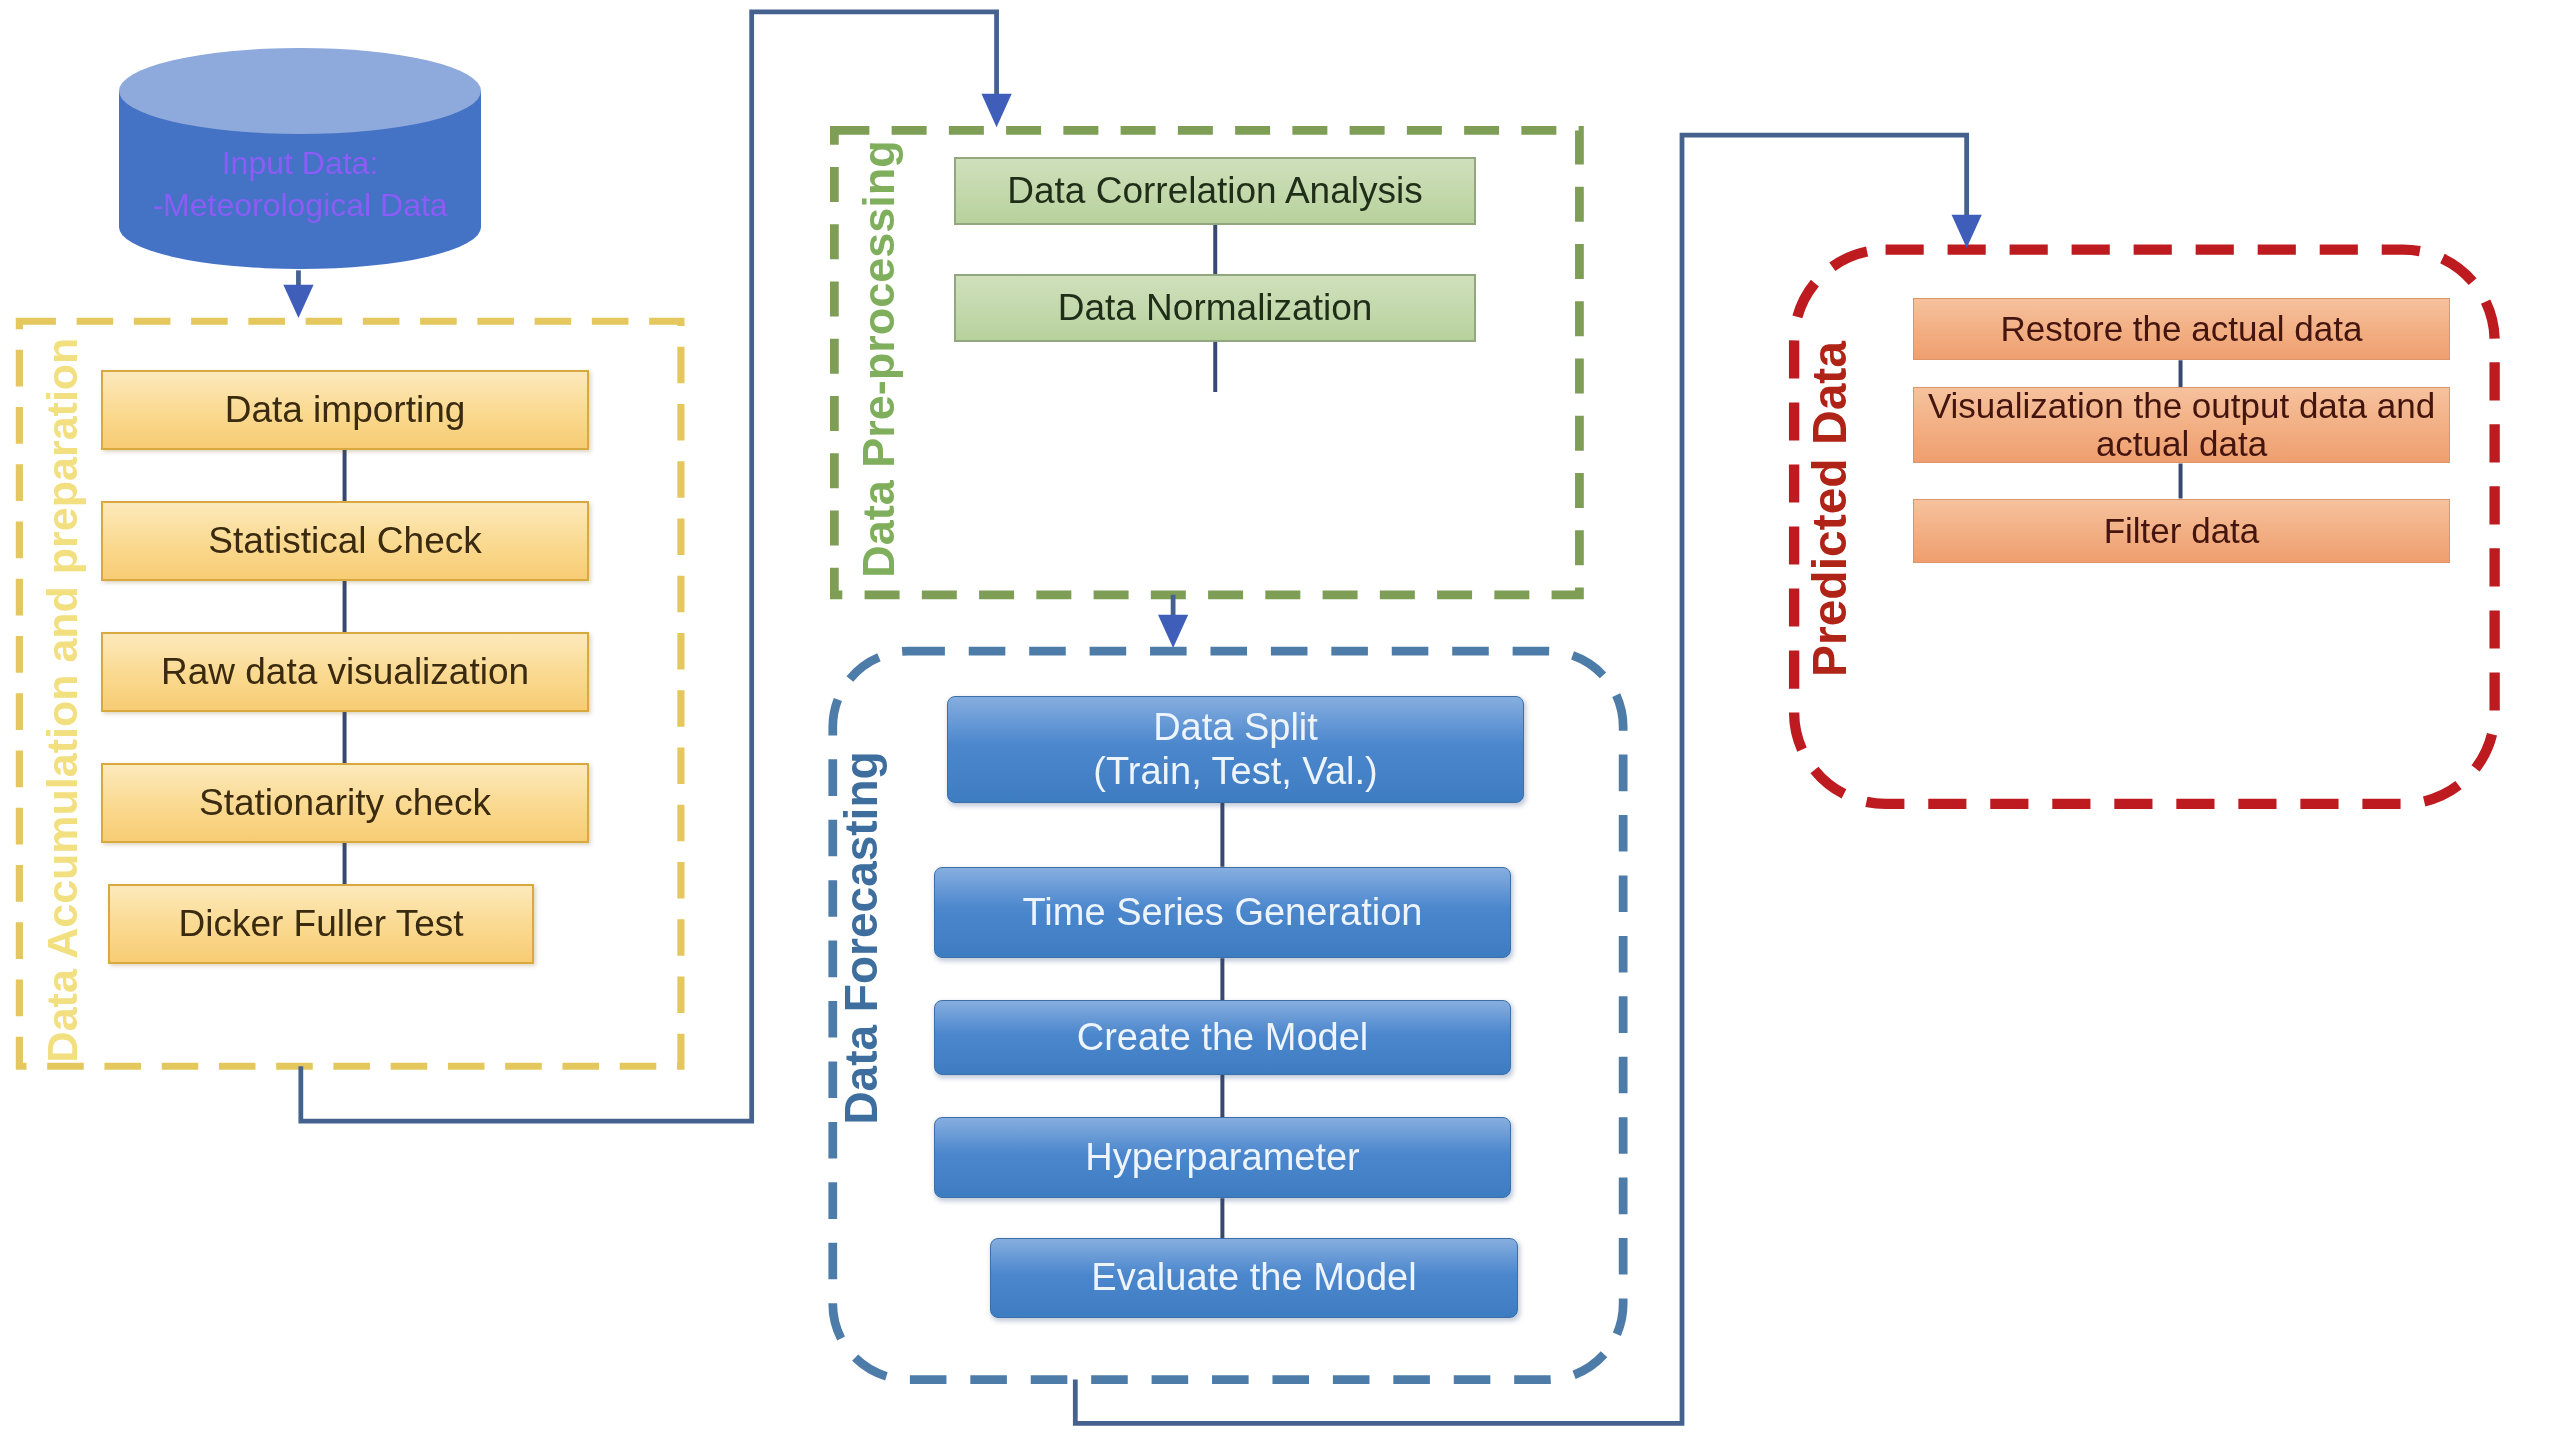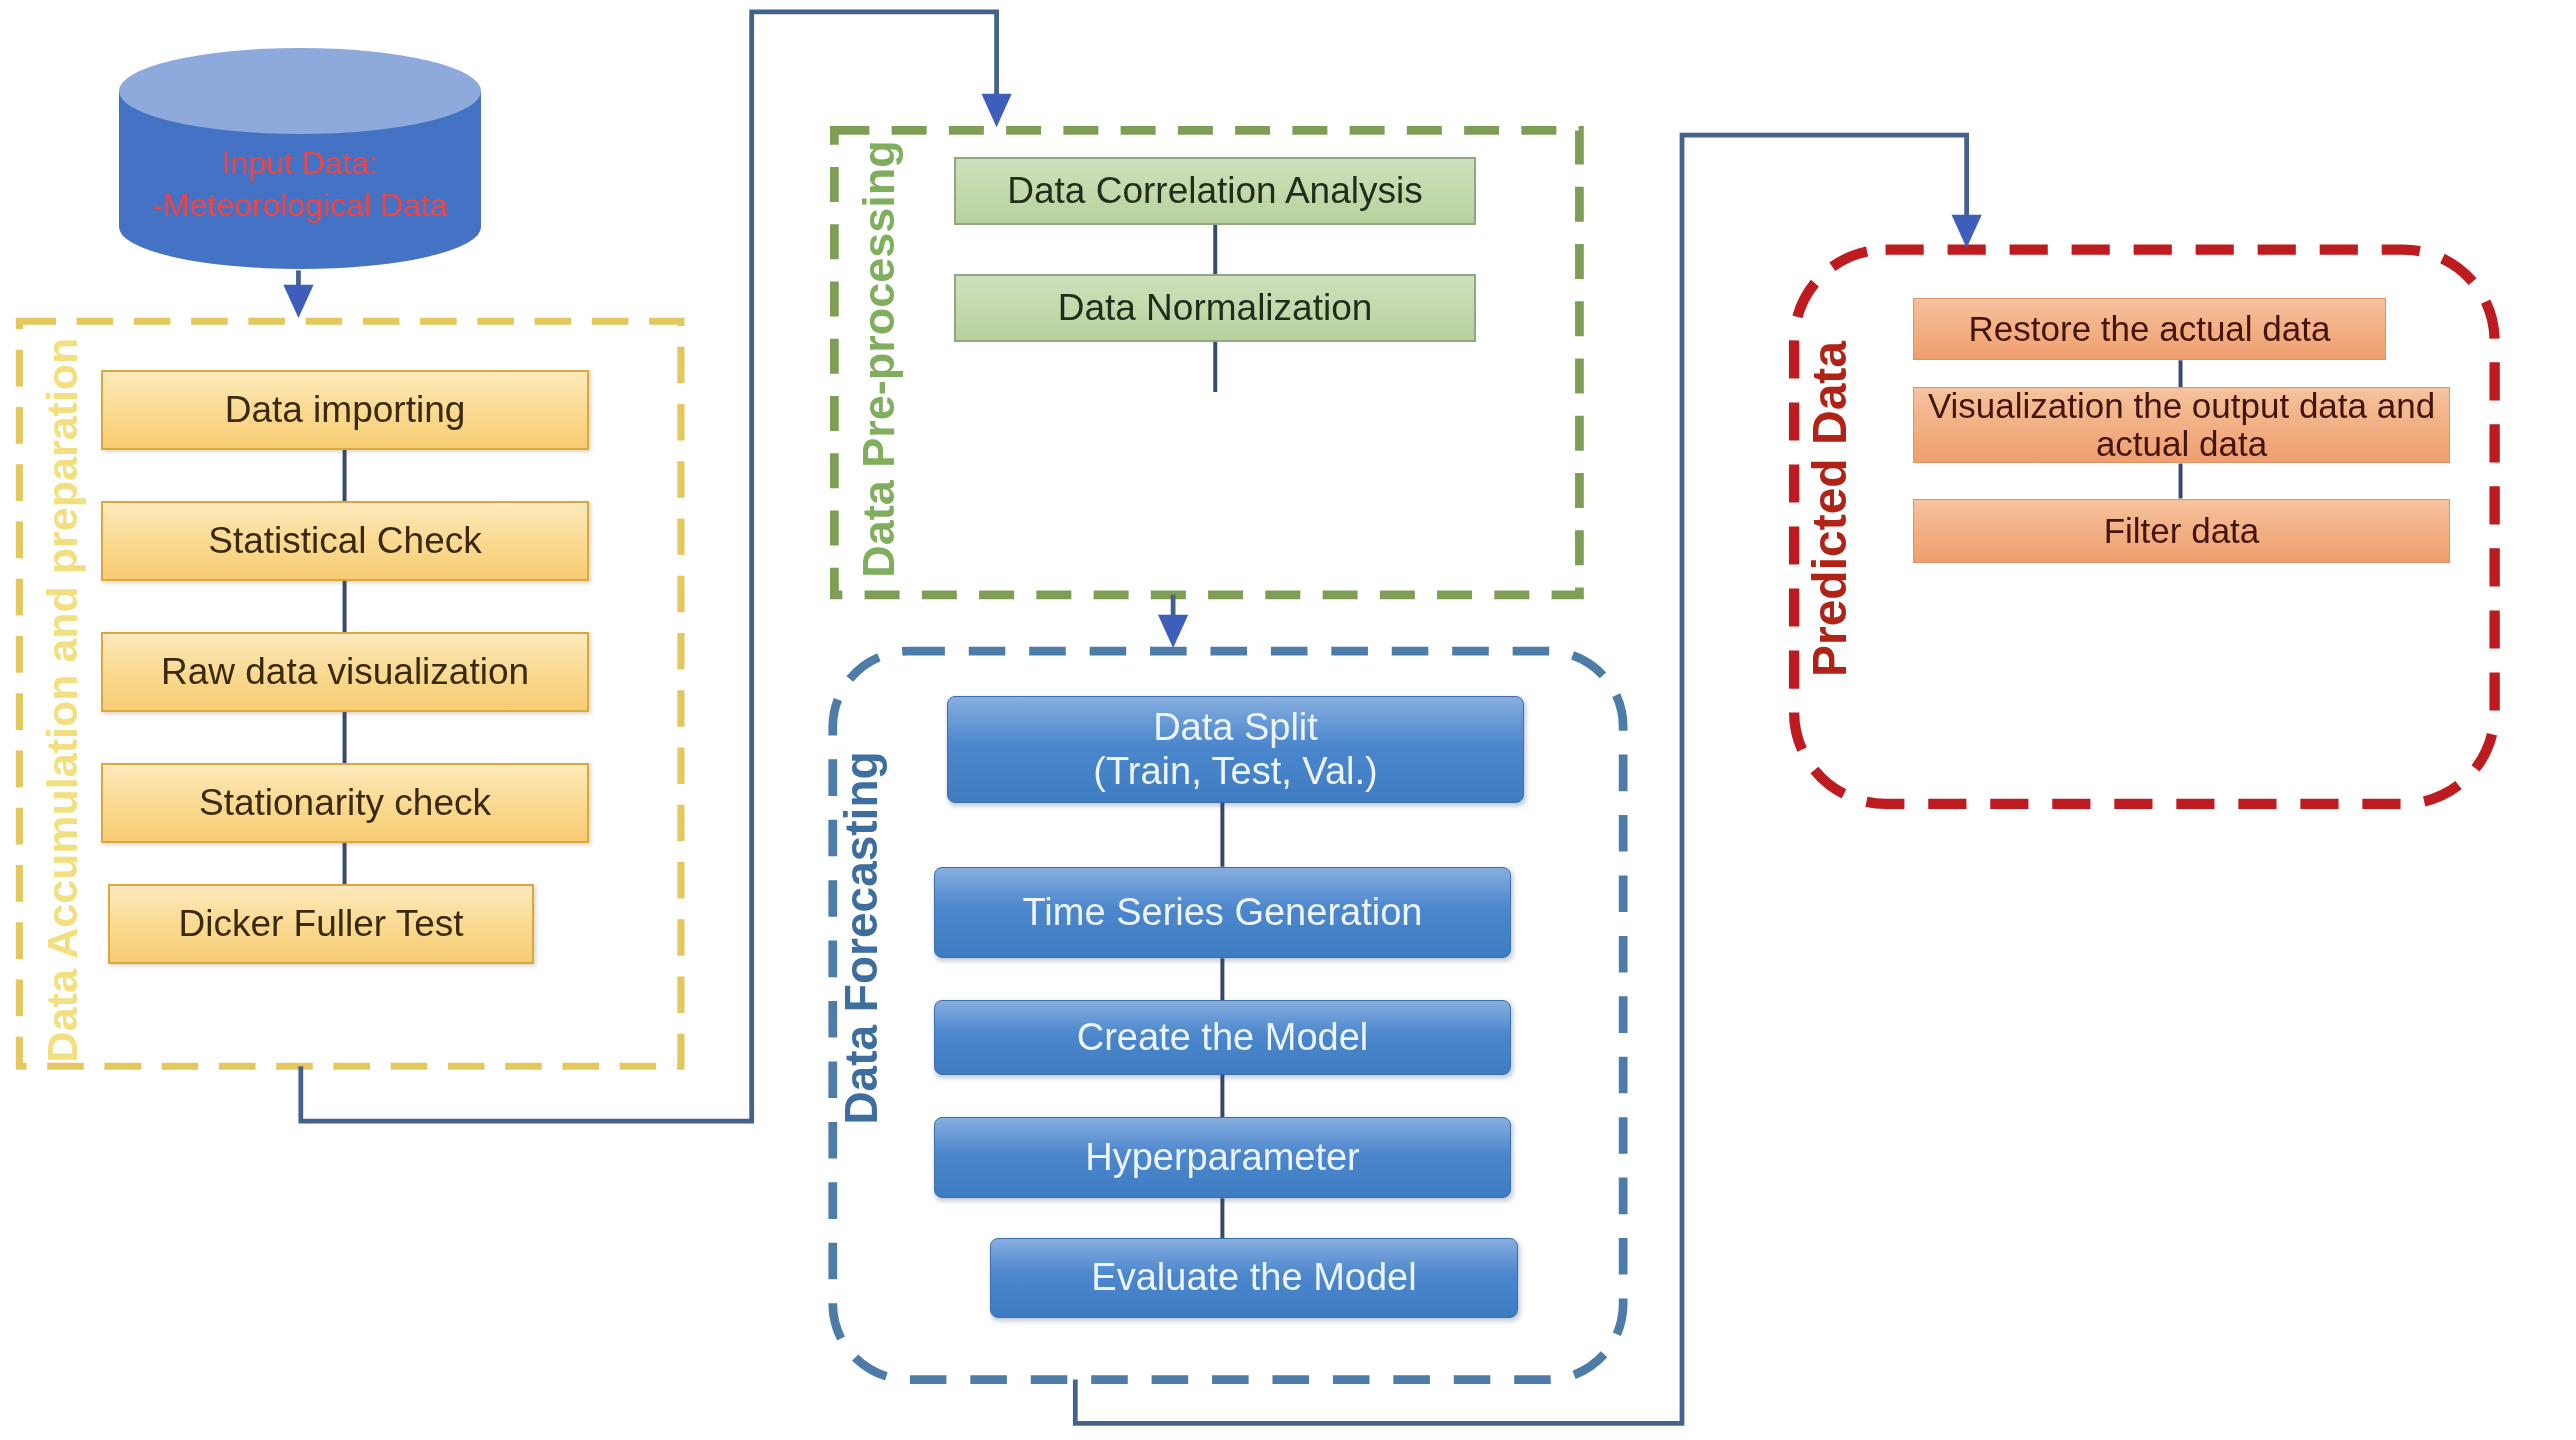--- a/index.html
+++ b/index.html
@@ -34,21 +34,21 @@
   .vlabel{
     position:absolute; transform:translate(-50%,-50%) rotate(-90deg);
     transform-origin:center; white-space:nowrap; font-weight:bold;
   }
   .cyl{position:absolute;}
   .cyl-bottom{position:absolute;left:119px;top:185px;width:362px;height:84px;border-radius:50%;background:#4472C4;}
   .cyl-mid{position:absolute;left:119px;top:91px;width:362px;height:137px;background:#4472C4;}
   .cyl-top{position:absolute;left:119px;top:48px;width:362px;height:86px;border-radius:50%;background:#8EA9DB;}
   .cyl-text{
     position:absolute;left:119px;top:142px;width:362px;text-align:center;
-    color:#ef4444;font-size:32px;line-height:1.32;
+    color:#8b5cf6;font-size:32px;line-height:1.32;
   }
 </style>
 </head>
 <body>
 
 <div class="canvas">
 
   <svg class="layer" viewBox="0 0 3239 1811">
 
     <rect x="24" y="404" width="832" height="937" fill="none" stroke="#E4C85E" stroke-width="9" stroke-dasharray="46 26"></rect>
@@ -98,18 +98,18 @@
   <div class="box gbox" style="left:954px;top:157px;width:522px;height:68px">Data Correlation Analysis</div>
   <div class="box gbox" style="left:954px;top:274px;width:522px;height:68px">Data Normalization</div>
 
   <div class="box bbox pre" style="left:934px;top:696px;width:577px;height:107px">Data Split
 (Train, Test, Val.)</div>
   <div class="box bbox" style="left:934px;top:867px;width:577px;height:91px">Time Series Generation</div>
   <div class="box bbox" style="left:934px;top:1000px;width:577px;height:75px">Create the Model</div>
   <div class="box bbox" style="left:934px;top:1117px;width:577px;height:81px">Hyperparameter</div>
   <div class="box bbox" style="left:990px;top:1238px;width:528px;height:80px">Evaluate the Model</div>
 
-  <div class="box rbox" style="left:1913px;top:298px;width:473px;height:62px">Restore the actual data</div>
+  <div class="box rbox" style="left:1913px;top:298px;width:537px;height:62px">Restore the actual data</div>
   <div class="box rbox" style="left:1913px;top:499px;width:537px;height:64px">Filter data</div>
   <div class="box rbox" style="left:1913px;top:387px;width:537px;height:76px;line-height:1.1">Visualization the output data and actual data</div>
 
 </div>
 
 
 </body></html>

